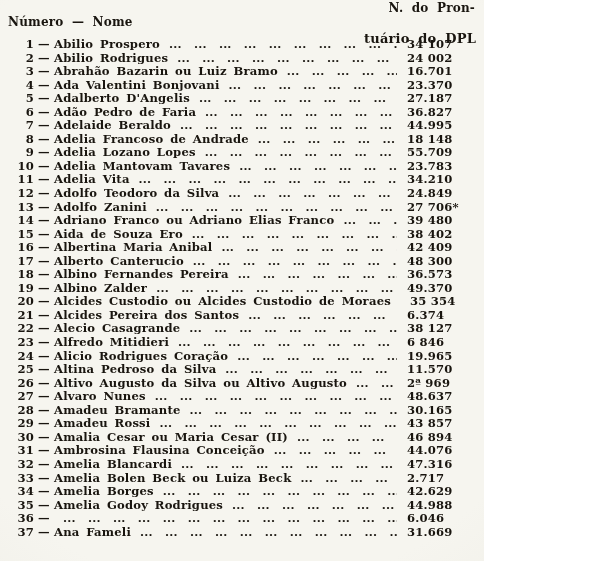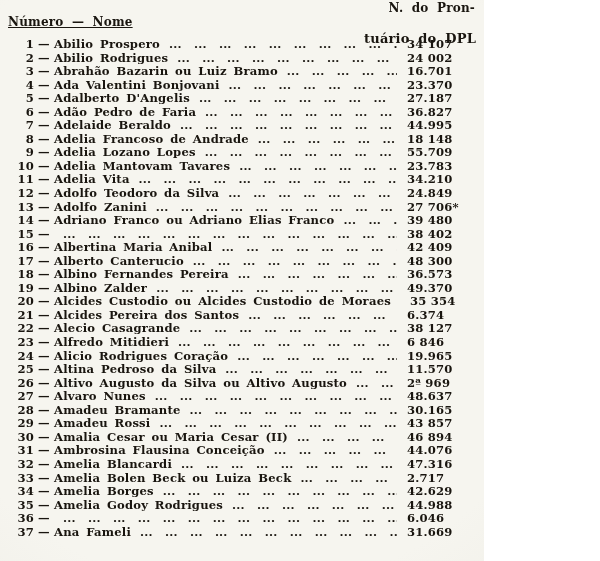--- a/index.html
+++ b/index.html
@@ -27,21 +27,20 @@
     word-spacing: 4px;
     white-space: nowrap;
   }
   .hdr-left {
     position: absolute;
     top: 15px;
     left: 8px;
     font-size: 12px;
     word-spacing: 4px;
     white-space: nowrap;
-    text-decoration: underline;
   }
   .hdr-right2 {
     position: absolute;
     top: 31px;
     right: 8px;
     font-size: 13px;
     word-spacing: 4px;
     white-space: nowrap;
   }
   .rows {
@@ -204,20 +203,21 @@
       <span class="num">14</span>
       <span class="dash">—</span>
       <span class="name">Adriano Franco ou Adriano Elias Franco</span>
       <span class="leader">... ... ... ... ... ... ... ... ... ... ... ... ... ... ... ... ... ... ... ... ... ... ... ... ... ... ... ... ... ... </span>
       <span class="dpl">39 480</span>
     </div>
 
     <div class="row">
       <span class="num">15</span>
       <span class="dash">—</span>
+      <span class="name">Aida de Souza Ero</span>
       <span class="leader">... ... ... ... ... ... ... ... ... ... ... ... ... ... ... ... ... ... ... ... ... ... ... ... ... ... ... ... ... ... </span>
       <span class="dpl">38 402</span>
     </div>
 
     <div class="row">
       <span class="num">16</span>
       <span class="dash">—</span>
       <span class="name">Albertina Maria Anibal</span>
       <span class="leader">... ... ... ... ... ... ... ... ... ... ... ... ... ... ... ... ... ... ... ... ... ... ... ... ... ... ... ... ... ... </span>
       <span class="dpl">42 409</span>

